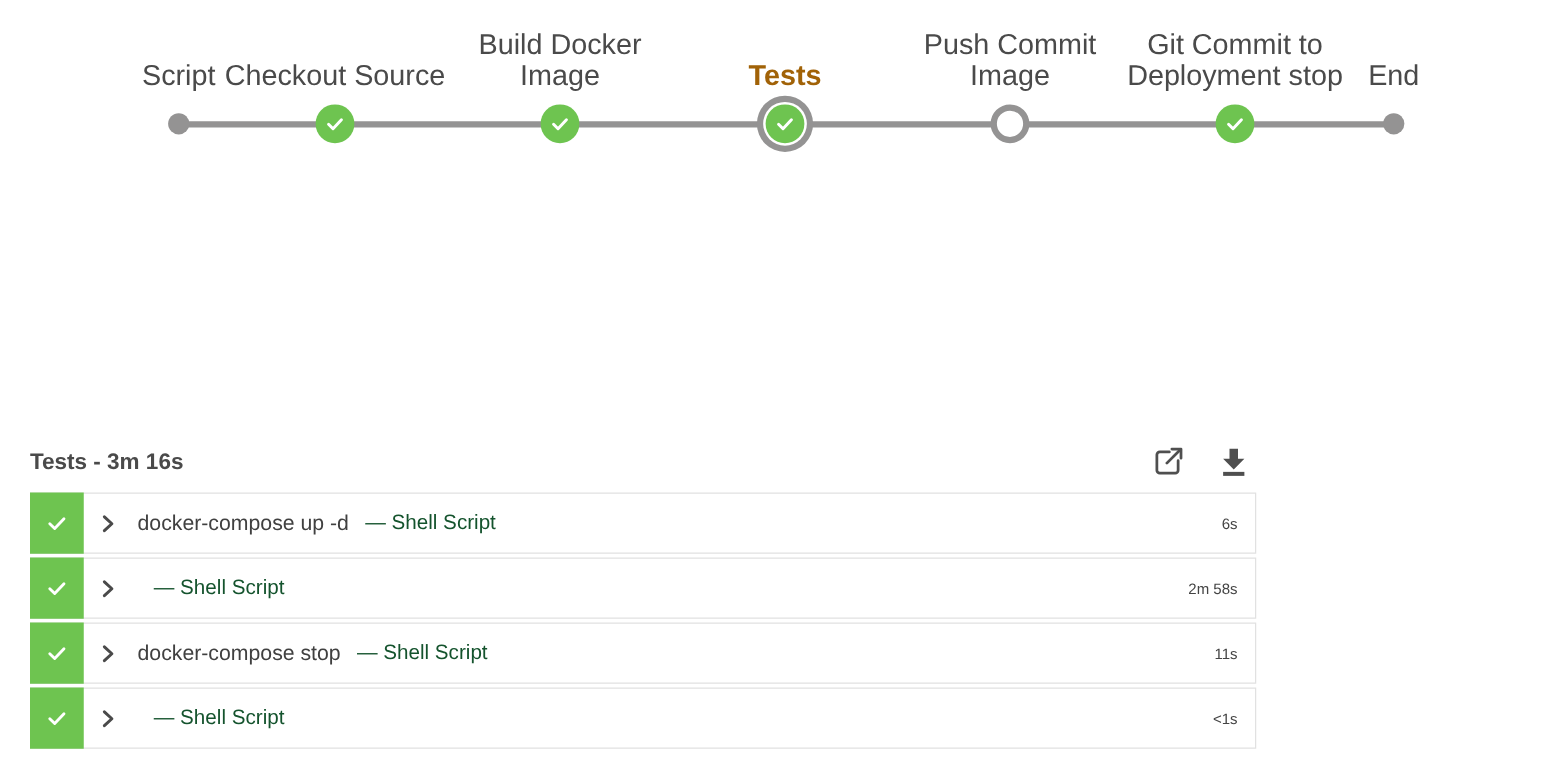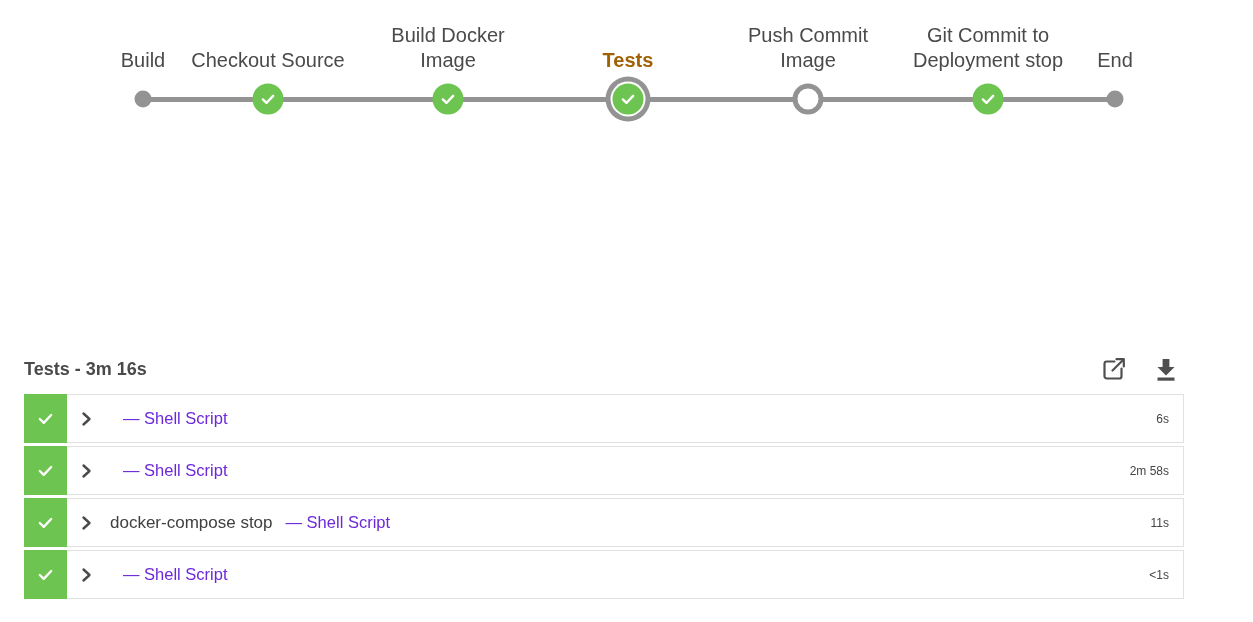--- a/index.html
+++ b/index.html
@@ -6,59 +6,59 @@
   html,body { width:1253px; height:622px; background:#ffffff; overflow:hidden;
     font-family:"Liberation Sans","DejaVu Sans",sans-serif; }
   .canvas { position:relative; width:1253px; height:622px; background:#fff; }
 
   
   .pipeline { position:absolute; left:0; top:0; width:1253px; height:150px; }
   .pipeline-line { position:absolute; left:143px; top:97px; width:972px; height:5px;
     background:#949393; border-radius:3px; z-index:0; }
   .stage { position:absolute; top:0; width:0; height:150px; }
   .stage-label { position:absolute; bottom:77px; left:0; transform:translateX(-50%);
-    width:210px; text-align:center; font-size:20px; line-height:25px; color:#4a4a4a;
+    width:210px; text-align:center; font-size:23px; line-height:25px; color:#4a4a4a;
     white-space:pre-line; }
   .stage.selected .stage-label { font-weight:bold; color:#a16207; }
   .stage-node { position:absolute; top:99px; left:0; transform:translate(-50%,-50%);
     z-index:2; display:flex; align-items:center; justify-content:center; border-radius:50%; }
   .stage.success .stage-node { width:31px; height:31px; background:#6ec450; }
   .stage.selected .stage-node { box-shadow:0 0 0 2px #ffffff, 0 0 0 7px #949393; }
   .stage.pending .stage-node { width:31px; height:31px; background:#ffffff;
     border:5px solid #949393; }
   .stage.terminal .stage-node { width:17px; height:17px; background:#949393; }
 
   
-  .log-section { position:absolute; left:24px; top:344px; width:1160px; }
+  .log-section { position:absolute; left:24px; top:344px; width:981px; }
   .log-header { height:50px; display:flex; align-items:center; }
   .log-title { font-size:18px; font-weight:bold; color:#4a4a4a; }
   .log-actions { margin-left:auto; display:flex; align-items:center; gap:27px;
     padding-right:6px; }
   .icon-btn { display:flex; align-items:center; cursor:pointer; }
 
   .step-row { position:relative; height:49px; margin-bottom:3px; background:#fff;
     border:1px solid #e1e1e1; display:flex; align-items:center; padding-left:56px;
     padding-right:14px; }
   .step-status { position:absolute; left:-1px; top:-1px; bottom:-1px; width:43px;
     background:#6ec450; display:flex; align-items:center; justify-content:center; }
   .chev { display:flex; align-items:center; margin-right:18px; }
   .step-name { font-size:17px; color:#404040; white-space:nowrap; }
-  .step-type { font-size:16.5px; color:#6d28d9; margin-left:13px; white-space:nowrap; }
+  .step-type { font-size:16.5px; color:#14532d; margin-left:13px; white-space:nowrap; }
   .step-duration { margin-left:auto; font-size:12px; color:#444444; }
 </style>
 </head>
 <body>
 
 <div class="canvas">
 
   <div class="pipeline">
     <div class="pipeline-line"></div>
     <div id="stages">
   <div class="stage terminal" style="left: 143px;">
-    <div class="stage-label">Build</div>
+    <div class="stage-label">Script</div>
     <div class="stage-node">
       
     </div>
   </div>
 
   <div class="stage success" style="left: 268px;">
     <div class="stage-label">Checkout Source</div>
     <div class="stage-node">
       <svg class="check" width="19" height="19" viewBox="0 0 24 24" fill="none">
         <path d="M5.5 12.5 L10 17 L18.5 8" stroke="#ffffff" stroke-width="3" stroke-linecap="round" stroke-linejoin="round"></path>
@@ -136,20 +136,21 @@
     <div class="step-status">
       <svg width="21" height="21" viewBox="0 0 24 24" fill="none">
         <path d="M5.5 12.5 L10 17 L18.5 8" stroke="#ffffff" stroke-width="2.6" stroke-linecap="round" stroke-linejoin="round"></path>
       </svg>
     </div>
     <span class="chev">
       <svg width="11" height="16" viewBox="0 0 11 16" fill="none">
         <path d="M2.5 2.5 L8.5 8 L2.5 13.5" stroke="#4a4a4a" stroke-width="2.4" stroke-linecap="round" stroke-linejoin="round"></path>
       </svg>
     </span>
+    <span class="step-name">docker-compose up -d</span>
     <span class="step-type">— Shell Script</span>
     <span class="step-duration">6s</span>
   </div>
 
   <div class="step-row">
     <div class="step-status">
       <svg width="21" height="21" viewBox="0 0 24 24" fill="none">
         <path d="M5.5 12.5 L10 17 L18.5 8" stroke="#ffffff" stroke-width="2.6" stroke-linecap="round" stroke-linejoin="round"></path>
       </svg>
     </div>

